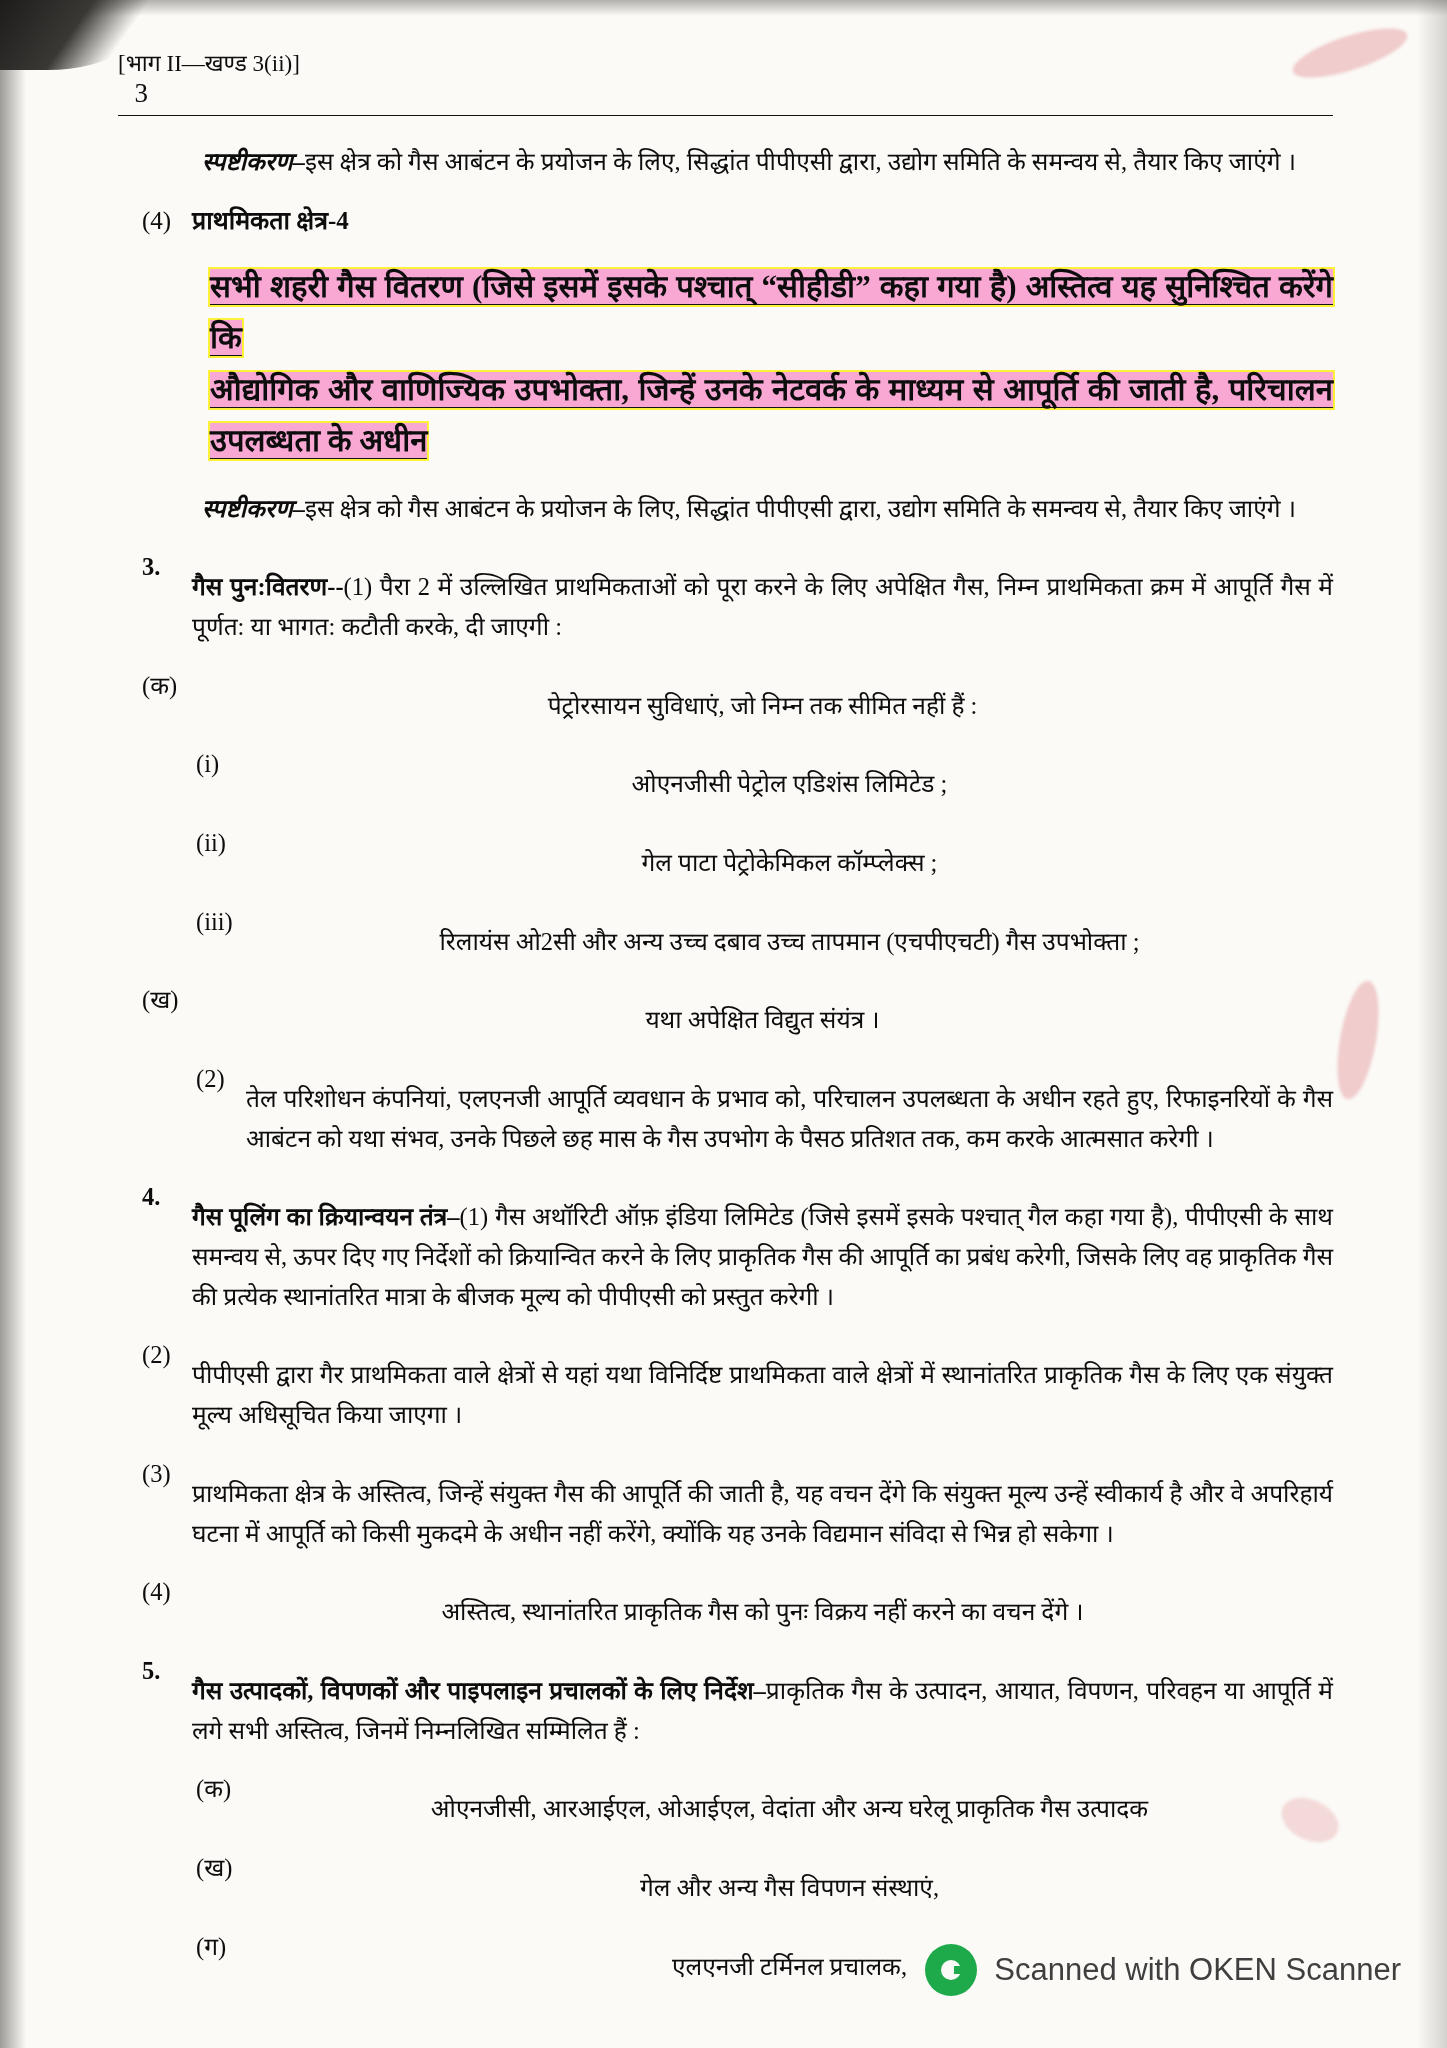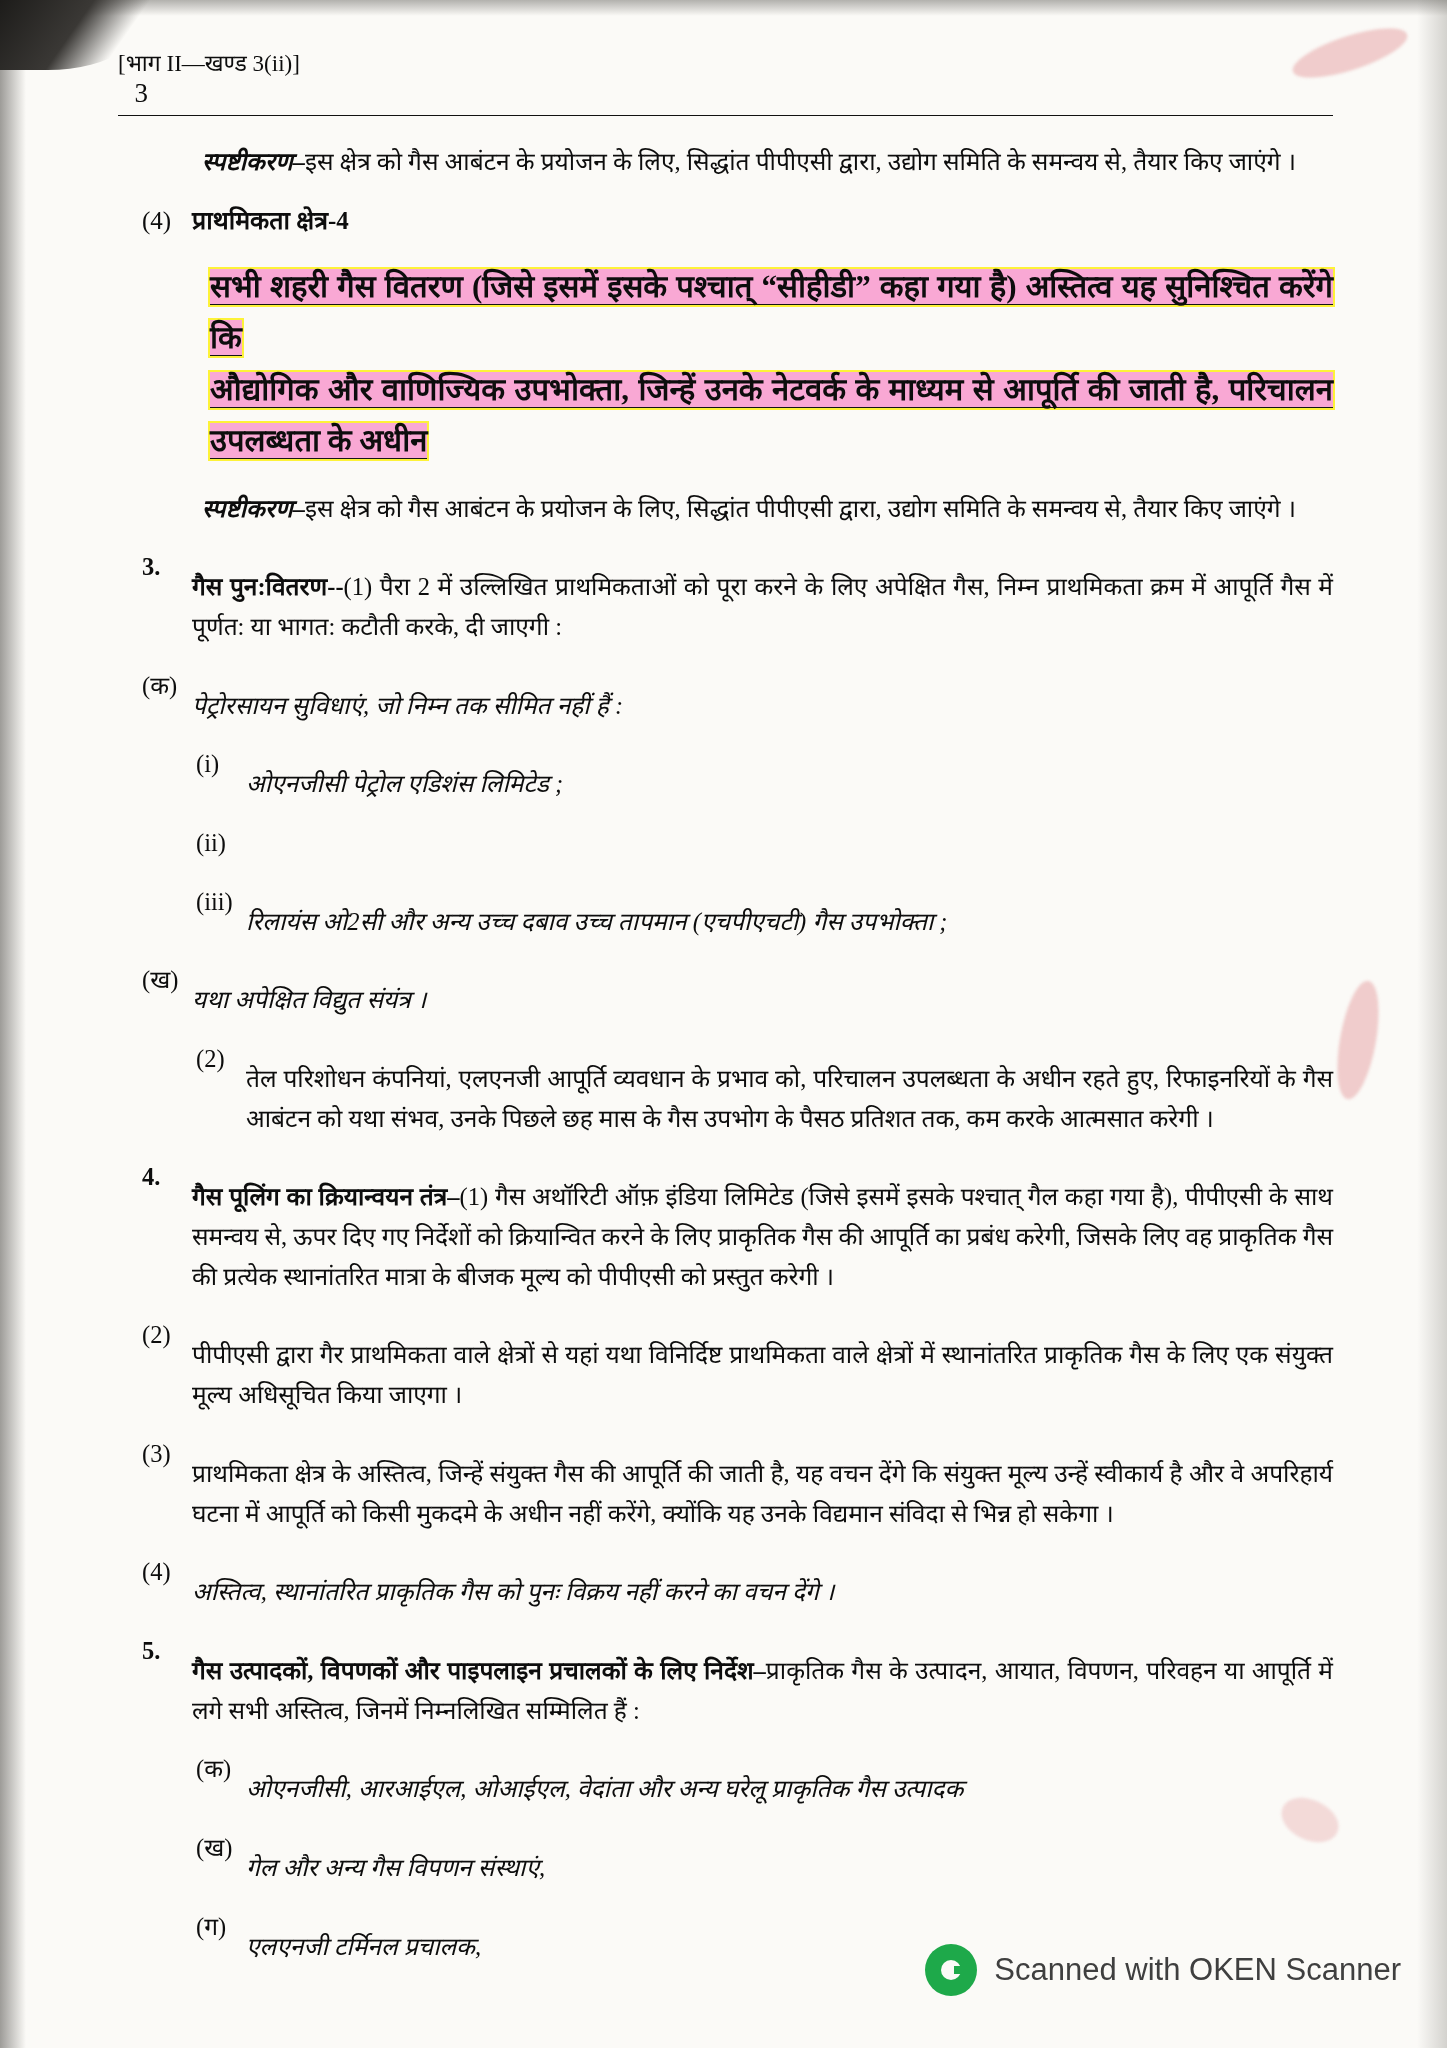--- a/index.html
+++ b/index.html
@@ -111,21 +111,21 @@
   }
   .numbered.deep > .num {
     padding-left: 78px;
     width: 128px;
   }
   .numbered > .body {
     flex: 1 1 auto;
     text-align: justify;
     margin-top: 20px;
   }
-  .numbered > .body.nojust { text-align: left; font-style: italic; }
+  .numbered > .body.nojust { text-align: center; }
 
   .heading-row {
     display: flex;
     font-size: 25px;
     margin: 0 0 20px 0;
     line-height: 1.6;
   }
   .heading-row .num { width: 74px; padding-left: 24px; box-sizing: border-box; }
   .heading-row .ttl { font-weight: bold; }
 
@@ -238,20 +238,21 @@
       <div class="num">(क)</div>
       <div class="body nojust">पेट्रोरसायन सुविधाएं, जो निम्न तक सीमित नहीं हैं :</div>
     </div>
 
     <div class="numbered deep">
       <div class="num">(i)</div>
       <div class="body nojust">ओएनजीसी पेट्रोल एडिशंस लिमिटेड ;</div>
     </div>
     <div class="numbered deep">
       <div class="num">(ii)</div>
+      <div class="body nojust">गेल पाटा पेट्रोकेमिकल कॉम्प्लेक्स ;</div>
     </div>
     <div class="numbered deep">
       <div class="num">(iii)</div>
       <div class="body nojust">रिलायंस ओ2सी और अन्य उच्च दबाव उच्च तापमान (एचपीएचटी) गैस उपभोक्ता ;</div>
     </div>
 
     <div class="numbered">
       <div class="num">(ख)</div>
       <div class="body nojust">यथा अपेक्षित विद्युत संयंत्र ।</div>
     </div>

